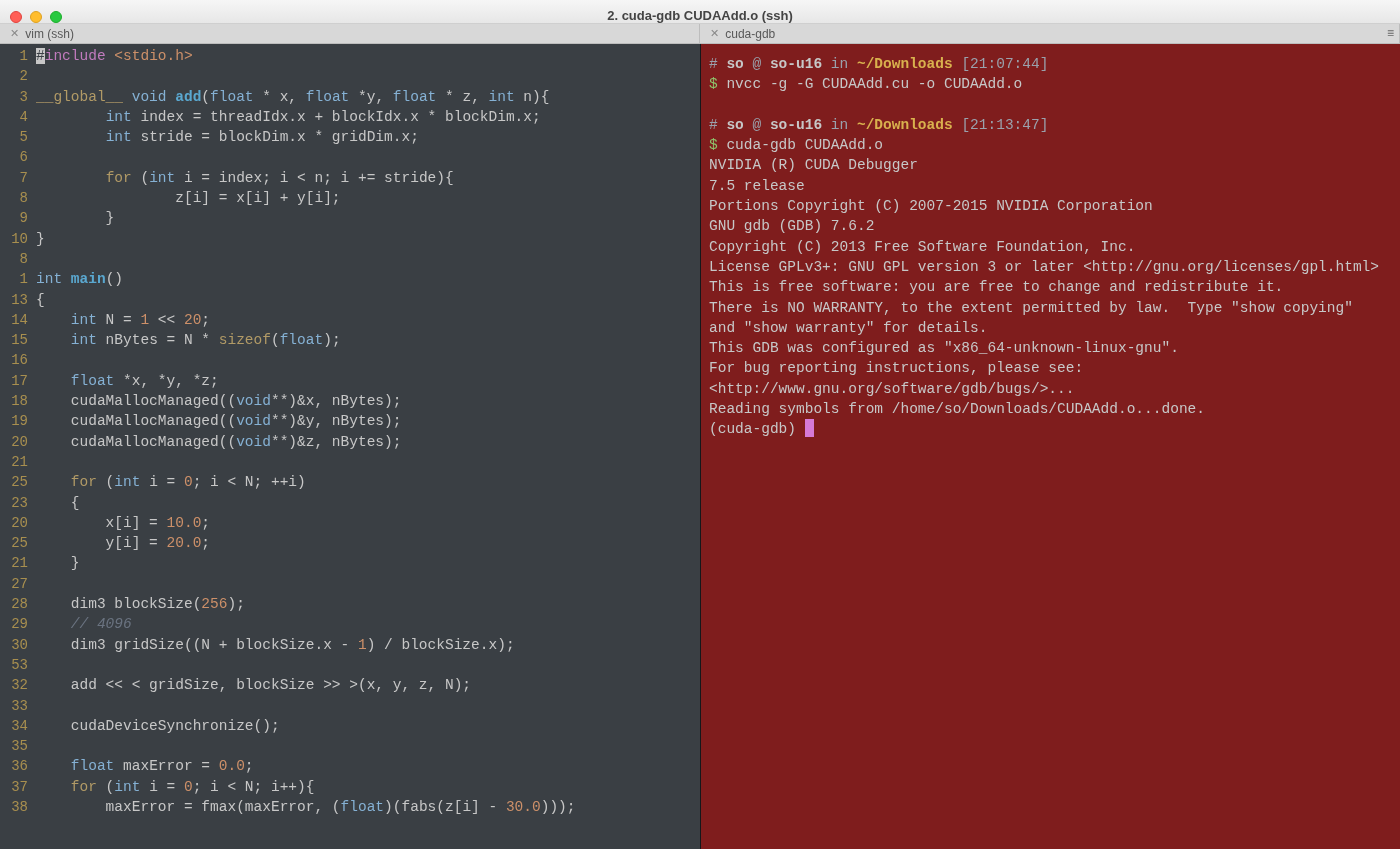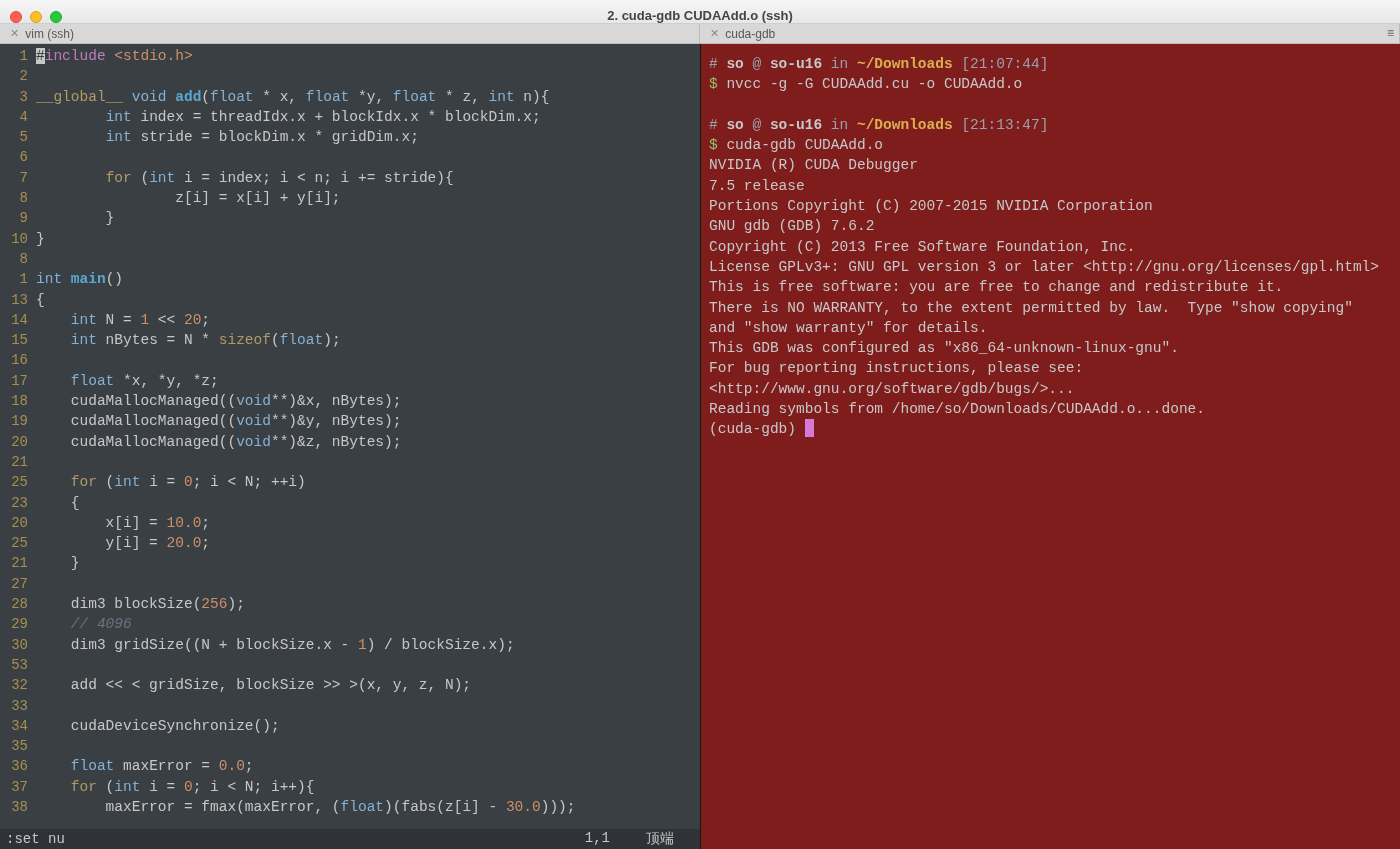--- a/index.html
+++ b/index.html
@@ -205,27 +205,20 @@
             <div>32</div>
             <div>33</div>
             <div>34</div>
             <div>35</div>
             <div>36</div>
             <div>37</div>
             <div>38</div>
           </div>
         <div class="code" id="code"><div><span class="hl-cursor">#</span><span class="pre">include</span> <span class="str">&lt;stdio.h&gt;</span></div><div>&nbsp;</div><div><span class="kw">__global__</span> <span class="ty">void</span> <span class="fn">add</span>(<span class="ty">float</span> * x, <span class="ty">float</span> *y, <span class="ty">float</span> * z, <span class="ty">int</span> n){</div><div>        <span class="ty">int</span> index = threadIdx.x + blockIdx.x * blockDim.x;</div><div>        <span class="ty">int</span> stride = blockDim.x * gridDim.x;</div><div>&nbsp;</div><div>        <span class="kw">for</span> (<span class="ty">int</span> i = index; i &lt; n; i += stride){</div><div>                z[i] = x[i] + y[i];</div><div>        }</div><div>}</div><div>&nbsp;</div><div><span class="ty">int</span> <span class="fn">main</span>()</div><div>{</div><div>    <span class="ty">int</span> N = <span class="num">1</span> &lt;&lt; <span class="num">20</span>;</div><div>    <span class="ty">int</span> nBytes = N * <span class="kw">sizeof</span>(<span class="ty">float</span>);</div><div>&nbsp;</div><div>    <span class="ty">float</span> *x, *y, *z;</div><div>    cudaMallocManaged((<span class="ty">void</span>**)&amp;x, nBytes);</div><div>    cudaMallocManaged((<span class="ty">void</span>**)&amp;y, nBytes);</div><div>    cudaMallocManaged((<span class="ty">void</span>**)&amp;z, nBytes);</div><div>&nbsp;</div><div>    <span class="kw">for</span> (<span class="ty">int</span> i = <span class="num">0</span>; i &lt; N; ++i)</div><div>    {</div><div>        x[i] = <span class="num">10.0</span>;</div><div>        y[i] = <span class="num">20.0</span>;</div><div>    }</div><div>&nbsp;</div><div>    dim3 blockSize(<span class="num">256</span>);</div><div>    <span class="cm">// 4096</span></div><div>    dim3 gridSize((N + blockSize.x - <span class="num">1</span>) / blockSize.x);</div><div>&nbsp;</div><div>    add &lt;&lt; &lt; gridSize, blockSize &gt;&gt; &gt;(x, y, z, N);</div><div>&nbsp;</div><div>    cudaDeviceSynchronize();</div><div>&nbsp;</div><div>    <span class="ty">float</span> maxError = <span class="num">0.0</span>;</div><div>    <span class="kw">for</span> (<span class="ty">int</span> i = <span class="num">0</span>; i &lt; N; i++){</div><div>        maxError = fmax(maxError, (<span class="ty">float</span>)(fabs(z[i] - <span class="num">30.0</span>)));</div></div>
       </div>
-      <div class="statusbar">
-        <span>:set nu</span>
-        <span class="right">
-          <span>1,1</span>
-          <span>顶端</span>
-        </span>
-      </div>
     </div>
   </div>
 
   <div class="pane right">
     <div class="term" id="term"><span class="t-grey"># </span><span class="t-bold">so</span><span class="t-grey"> @ </span><span class="t-bold">so-u16</span><span class="t-grey"> in </span><span class="t-yellow">~/Downloads</span> <span class="t-grey">[21:07:44]</span>
 <span class="t-green">$</span> nvcc -g -G CUDAAdd.cu -o CUDAAdd.o
 &nbsp;
 <span class="t-grey"># </span><span class="t-bold">so</span><span class="t-grey"> @ </span><span class="t-bold">so-u16</span><span class="t-grey"> in </span><span class="t-yellow">~/Downloads</span> <span class="t-grey">[21:13:47]</span>
 <span class="t-green">$</span> cuda-gdb CUDAAdd.o
 NVIDIA (R) CUDA Debugger

